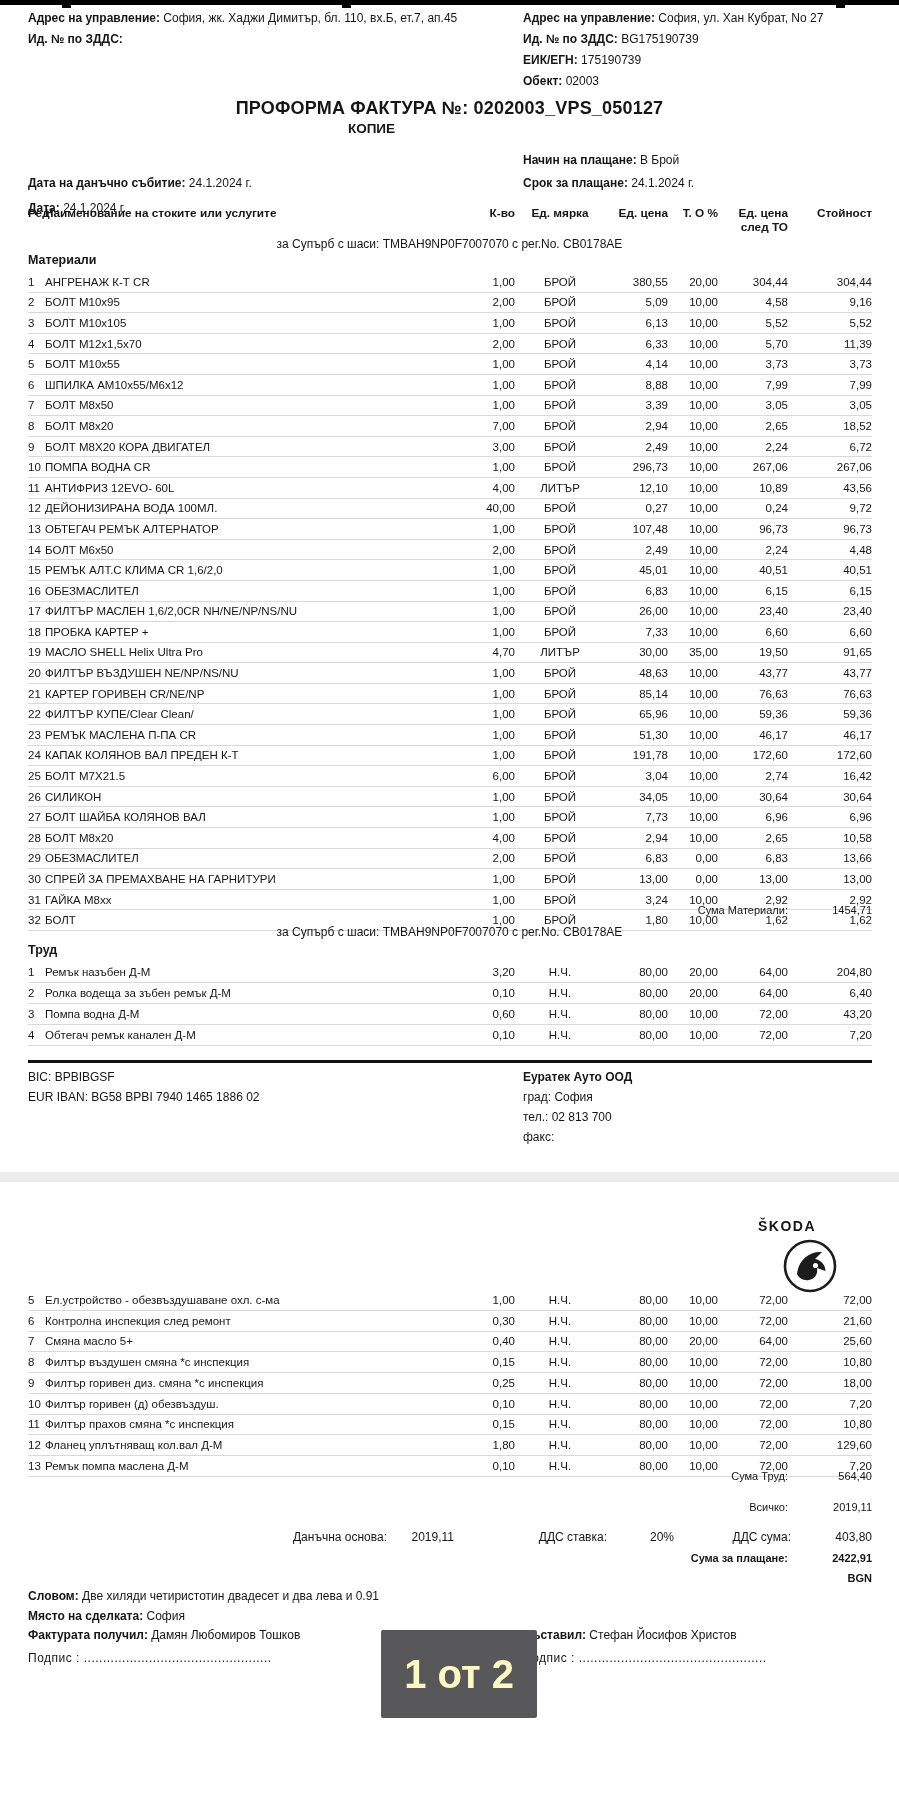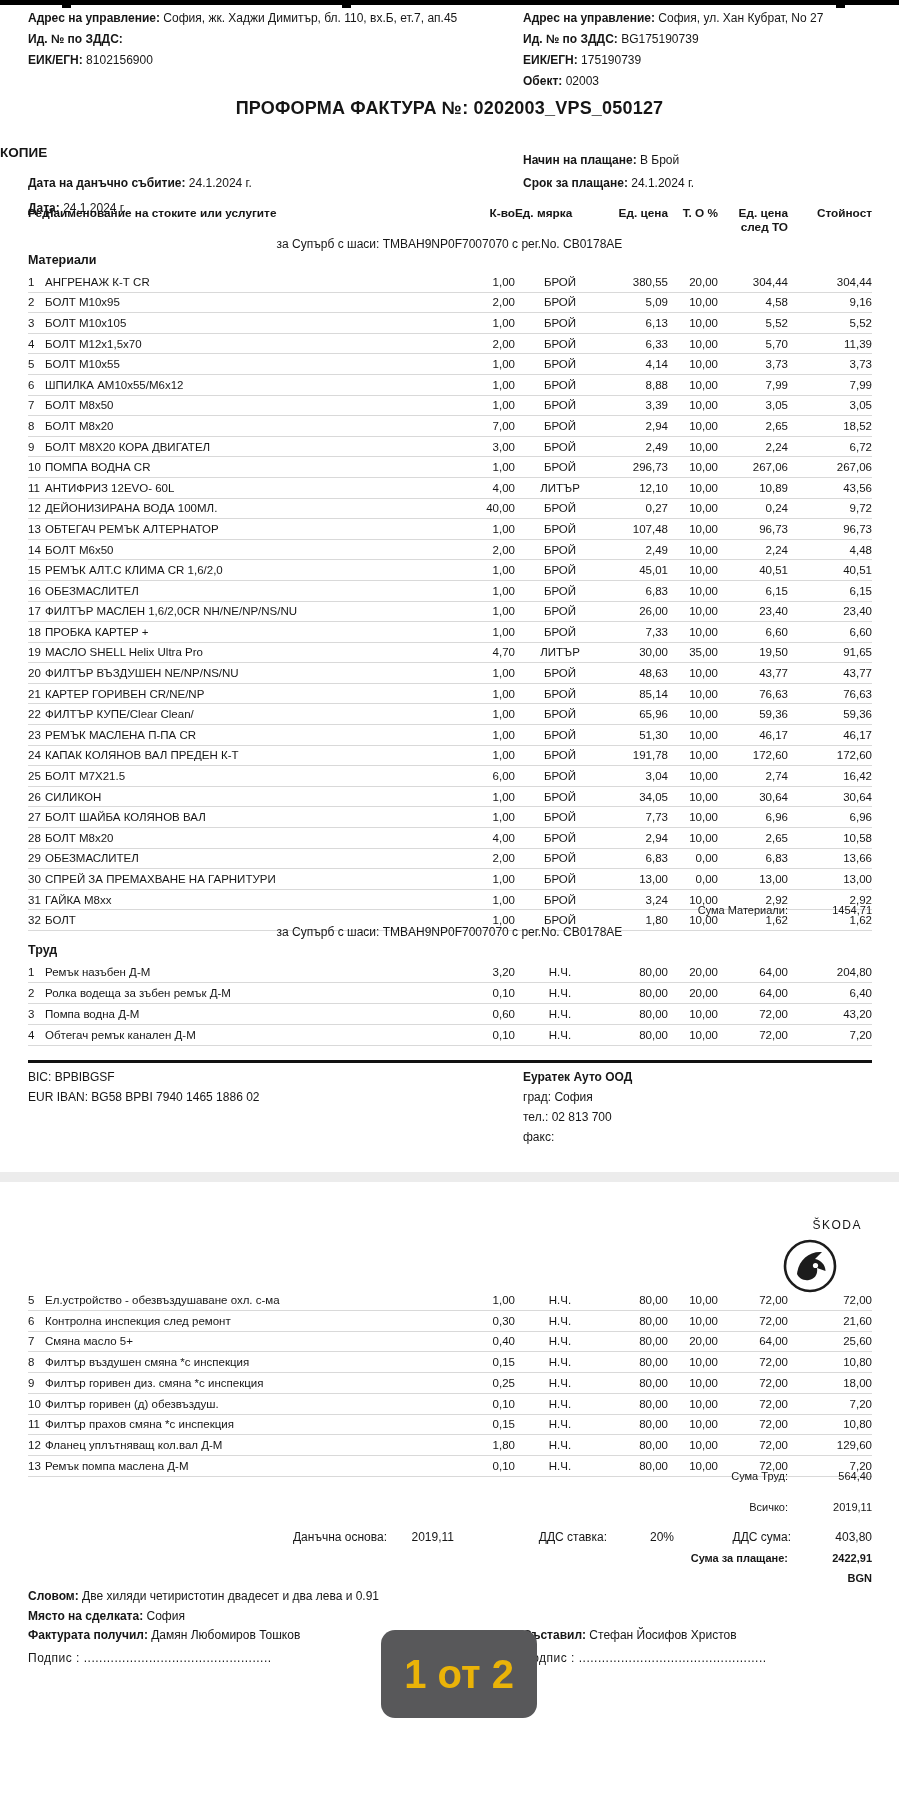--- a/index.html
+++ b/index.html
@@ -7,65 +7,64 @@
     width:899px;height:1800px;position:relative;background:#ffffff;
     font-family:"Liberation Sans","DejaVu Sans",sans-serif;color:#161616;
     overflow:hidden;
   }
   .abs{position:absolute;}
   .b{font-weight:bold;}
   .line{font-size:12px;line-height:15px;white-space:nowrap;}
   .topbar{left:0;top:0;width:899px;height:5px;background:#000;}
   .notch{width:9px;height:3px;background:#000;top:5px;}
   .title{left:0;top:98px;width:899px;text-align:center;font-size:18px;font-weight:bold;letter-spacing:.2px;}
-  .copy{left:0;top:121px;width:743px;text-align:left;font-size:13.5px;font-weight:bold;margin-top:24px;}
+  .copy{left:0;top:121px;width:743px;text-align:center;font-size:13.5px;font-weight:bold;}
   .addr .line{margin-bottom:6px;}
   
   .grid8{display:grid;grid-template-columns:17px 420px 50px 90px 63px 50px 70px 84px;}
   .thead{left:28px;top:206px;width:844px;font-size:11.8px;font-weight:bold;line-height:14px;align-items:start;}
   .hc2,.hc4,.hc5,.hc6,.hc7{text-align:right;}
-  .hc3{text-align:left;}
+  .hc3{text-align:center;}
   .rows{left:28px;width:844px;}
   .trow{display:grid;grid-template-columns:17px 420px 50px 90px 63px 50px 70px 84px;align-items:center;border-bottom:1px solid #d9d9d9;font-size:11.5px;white-space:nowrap;}
   .rows.m .trow{height:19.6px;}
   .rows.l1 .trow{height:20px;}
   .rows.l2 .trow{height:19.75px;}
   .trow .c2,.trow .c4,.trow .c5,.trow .c6,.trow .c7{text-align:right;}
   .trow .c3{text-align:center;}
   .chassis{left:0;width:899px;text-align:center;font-size:12px;}
   .seclabel{left:28px;font-size:12.5px;font-weight:bold;}
   .sumline{left:28px;width:844px;display:flex;font-size:11px;line-height:16px;}
   .sumline .sl-label{flex:1;text-align:right;}
   .sumline .sl-value{width:84px;text-align:right;}
   .heavy{left:28px;top:1060px;width:844px;height:2.5px;background:#111;}
   .bank .line{margin-bottom:5px;}
   .pagesep{left:0;top:1172px;width:899px;height:10px;background:#ececec;}
-  .skoda-word{left:758px;top:1218px;width:104px;text-align:right;font-size:12px;font-weight:normal;letter-spacing:1.5px;}
+  .skoda-word{left:758px;top:1218px;width:104px;text-align:left;font-size:14px;font-weight:bold;letter-spacing:1.5px;}
   .skoda-emblem{left:782px;top:1238px;}
   .vatline{left:0;top:1530px;width:899px;height:16px;font-size:12px;}
   .vatline span{position:absolute;white-space:nowrap;}
   .badge{
-    left:381px;top:1630px;width:156px;height:88px;background:#58585a;border-radius:14px;
-    color:#eab308;font-size:40px;font-weight:bold;display:flex;align-items:center;justify-content:center;
+    left:381px;top:1630px;width:156px;height:88px;background:#58585a;border-radius:2px;
+    color:#fef9c3;font-size:40px;font-weight:bold;display:flex;align-items:center;justify-content:center;
     z-index:5;
   }
   .sig{font-size:12px;letter-spacing:.5px;}
 </style>
 </head>
 <body>
 
 <div class="topbar abs"></div>
 <div class="notch abs" style="left:62px;"></div>
 <div class="notch abs" style="left:342px;"></div>
 <div class="notch abs" style="left:836px;"></div>
 
 <div class="addr abs" style="left:28px;top:11px;width:480px;">
   <div class="line"><span class="b">Адрес на управление:</span> <span>София, жк. Хаджи Димитър, бл. 110, вх.Б, ет.7, ап.45</span></div>
   <div class="line"><span class="b">Ид. № по ЗДДС:</span> <span></span></div>
-  <div class="line"><span class="b">ЕИК/ЕГН:</span> <span>8102156900</span></div>
 </div>
 
 <div class="addr abs" style="left:523px;top:11px;width:370px;">
   <div class="line"><span class="b">Адрес на управление:</span> <span>София, ул. Хан Кубрат, No 27</span></div>
   <div class="line"><span class="b">Ид. № по ЗДДС:</span> <span>BG175190739</span></div>
   <div class="line"><span class="b">ЕИК/ЕГН:</span> <span>175190739</span></div>
   <div class="line"><span class="b">Обект:</span> <span>02003</span></div>
 </div>
 
 <div class="title abs">ПРОФОРМА ФАКТУРА №: 0202003_VPS_050127</div>

